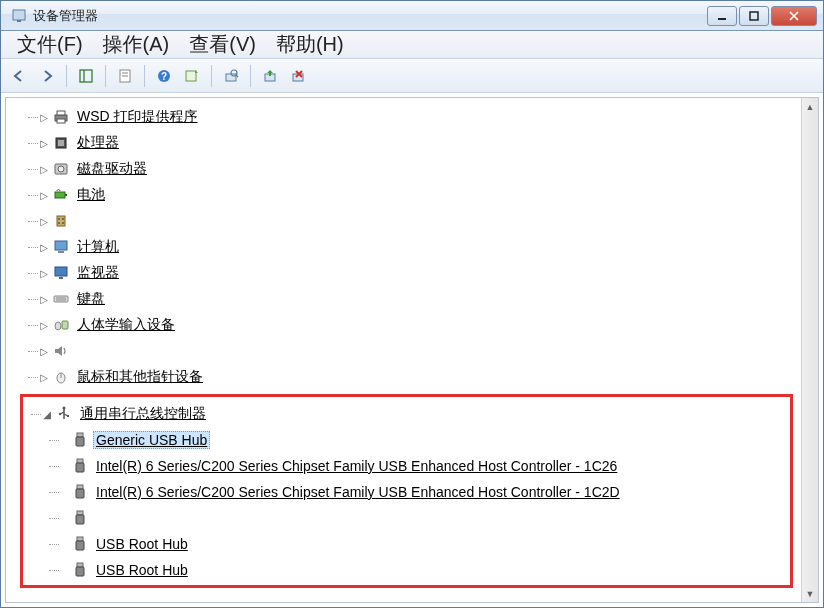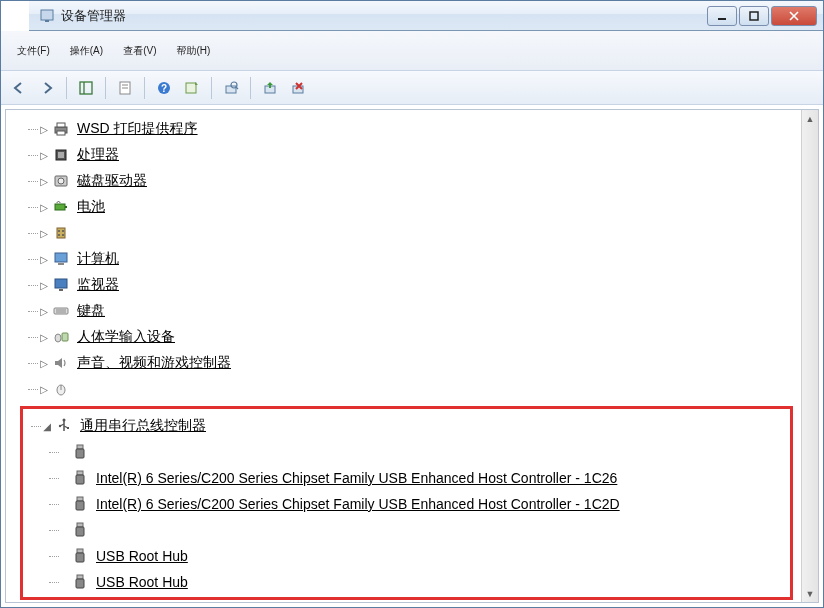--- a/index.html
+++ b/index.html
@@ -1,28 +1,28 @@
 <!DOCTYPE html>
 <html><head>
 <meta charset="utf-8">
 <style>
 * { box-sizing: border-box; margin: 0; padding: 0; font-family: "Microsoft YaHei", "Segoe UI", Tahoma, sans-serif; }
 body { background: #d4e4f7; width: 824px; height: 608px; overflow: hidden; }
 
 .window { width: 824px; height: 608px; display: flex; flex-direction: column; background: #fff; border: 1px solid #5a7ca0; }
 
-.titlebar { height: 30px; background: linear-gradient(to bottom, #f4f8fd 0%, #e6eef8 45%, #d6e3f2 46%, #dde8f5 100%); display: flex; align-items: center; padding: 8px 4px; border-bottom: 1px solid #7a96b5; margin-left: 28px; }
+.titlebar { height: 30px; background: linear-gradient(to bottom, #f4f8fd 0%, #e6eef8 45%, #d6e3f2 46%, #dde8f5 100%); display: flex; align-items: center; padding: 8px 4px; border-bottom: 1px solid #7a96b5; }
 .title-icon { width: 16px; height: 16px; margin: 0 6px; }
 .title-text { font-size: 13px; color: #1a1a1a; flex: 1; }
 .win-btns { display: flex; gap: 2px; margin-right: 2px; }
 .win-btn { width: 30px; height: 20px; border: 1px solid #7a8fb0; border-radius: 3px; background: linear-gradient(to bottom,#eef3fa,#cfdff0); display:flex; align-items:center; justify-content:center; font-size:10px; color:#1a1a1a; cursor:default;}
 .win-btn.close { background: linear-gradient(to bottom,#e07a6a,#c94a3a); color:#fff; width:46px;}
 .win-btn svg { width:10px; height:10px; }
 
-.menubar { height: 40px; background: linear-gradient(to bottom,#f5f7fb,#e9eef6); display:flex; align-items:center; padding: 0 6px; border-bottom:1px solid #c8d4e3; font-size:10px; color:#222;}
+.menubar { height: 28px; background: linear-gradient(to bottom,#f5f7fb,#e9eef6); display:flex; align-items:center; padding: 0 6px; border-bottom:1px solid #c8d4e3; font-size:20px; color:#222;}
 .menu-item { padding: 3px 10px; }
 
 .toolbar { height: 34px; background: linear-gradient(to bottom,#f6f9fd,#e6edf6); display:flex; align-items:center; padding:0 6px; gap:4px; border-bottom:1px solid #c8d4e3;}
 .sep { width:1px; height:22px; background:#bac8da; margin:0 3px;}
 .tbtn { width:24px; height:24px; display:flex; align-items:center; justify-content:center; border-radius:2px;}
 .tbtn svg { width:16px; height:16px; }
 
 .content-wrap { flex:1; position:relative; background:#fff; padding:2px; overflow:hidden;}
 .content { position:absolute; top:4px; left:4px; right:4px; bottom:4px; border:1px solid #b8c4d4; background:#fff; overflow:hidden; display:flex;}
 .tree { flex:1; padding:6px 2px 6px 14px; font-size:14px; color:#000; overflow-y:auto; position:relative;}
@@ -282,34 +282,34 @@
               <span class="line"></span>
               <span class="hline"></span>
             </span>
             <span class="expander">▷</span>
             <span class="node-icon">
               <svg viewBox="0 0 18 18">
                 <path d="M3 7 L6 7 L10 4 L10 14 L6 11 L3 11 Z" fill="#888"></path>
                 <path d="M12 6 Q14 9 12 12" fill="none" stroke="#888" stroke-width="1.2"></path>
               </svg>
             </span>
-            <span class="label">声音、视频和游戏控制器</span>
           </div>
           <div class="row">
             <span class="ind">
               <span class="line"></span>
               <span class="hline"></span>
             </span>
             <span class="expander">▷</span>
             <span class="node-icon">
               <svg viewBox="0 0 18 18">
                 <ellipse cx="9" cy="10" rx="4" ry="5" fill="#eee" stroke="#888"></ellipse>
                 <line x1="9" y1="5" x2="9" y2="10" stroke="#888"></line>
               </svg>
             </span>
+            <span class="label">鼠标和其他指针设备</span>
           </div>
           <div class="highlight-box">
             <div class="row">
               <span class="ind">
                 <span class="line"></span>
                 <span class="hline"></span>
               </span>
               <span class="expander">◢</span>
               <span class="node-icon">
                 <svg viewBox="0 0 18 18">
@@ -330,20 +330,21 @@
                 <span class="line" style=""></span>
                 <span class="hline"></span>
               </span>
               <span style="width:12px;display:inline-block"></span>
               <span class="node-icon">
                 <svg viewBox="0 0 18 18">
                   <rect x="6" y="2" width="6" height="4" fill="#bbb" stroke="#666"></rect>
                   <rect x="5" y="6" width="8" height="9" rx="1" fill="#888" stroke="#444"></rect>
                 </svg>
               </span>
+              <span class="label selected">Generic USB Hub</span>
             </div>
             <div class="row">
               <span class="ind">
                 <span class="line"></span>
               </span>
               <span class="ind">
                 <span class="line" style=""></span>
                 <span class="hline"></span>
               </span>
               <span style="width:12px;display:inline-block"></span>

